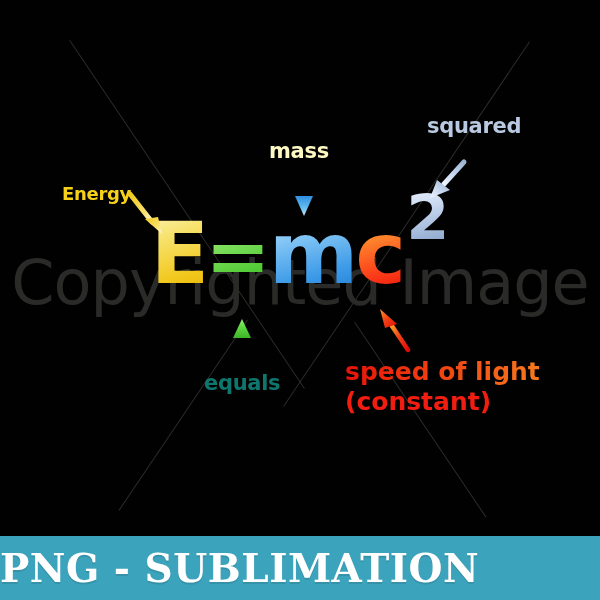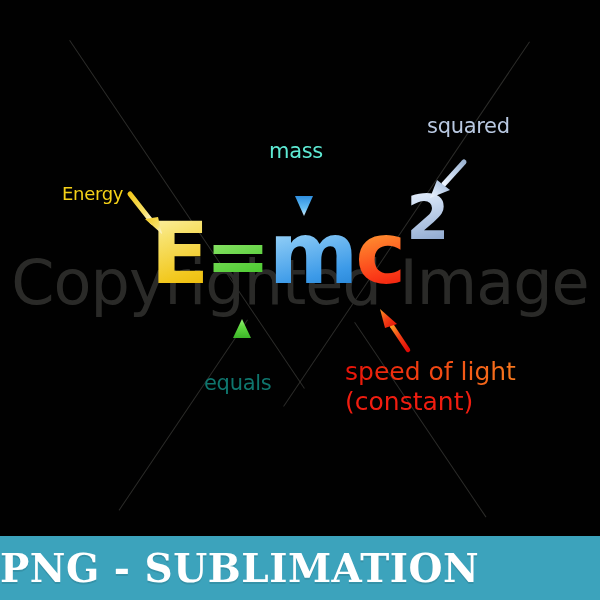--- a/index.html
+++ b/index.html
@@ -103,35 +103,35 @@
     background: linear-gradient(165deg, #eef4fd 0%, #ccdcf2 30%, #9fb6d8 72%, #7f9ac4 100%);
     -webkit-background-clip: text;
     background-clip: text;
     color: transparent;
   }
 
   
   .label {
     position: absolute;
     font-family: "DejaVu Sans", sans-serif;
-    font-weight: 400;
+    font-weight: 700;
     white-space: nowrap;
     line-height: 1.08;
   }
   .lbl-energy {
     left: 62px;  top: 168px;
     font-size: 18px;
     color: #f5d118;
     letter-spacing: -0.3px;
     margin-top: 16px;
   }
   .lbl-mass {
     left: 269px; top: 140px;
     font-size: 21px;
-    color: #5eead4;
+    color: #fef9c3;
     letter-spacing: -0.3px;
   }
   .lbl-squared {
     left: 427px; top: 115px;
     font-size: 21px;
     color: #b9c9e2;
     letter-spacing: -0.3px;
   }
   .lbl-equals {
     left: 204px; top: 372px;

